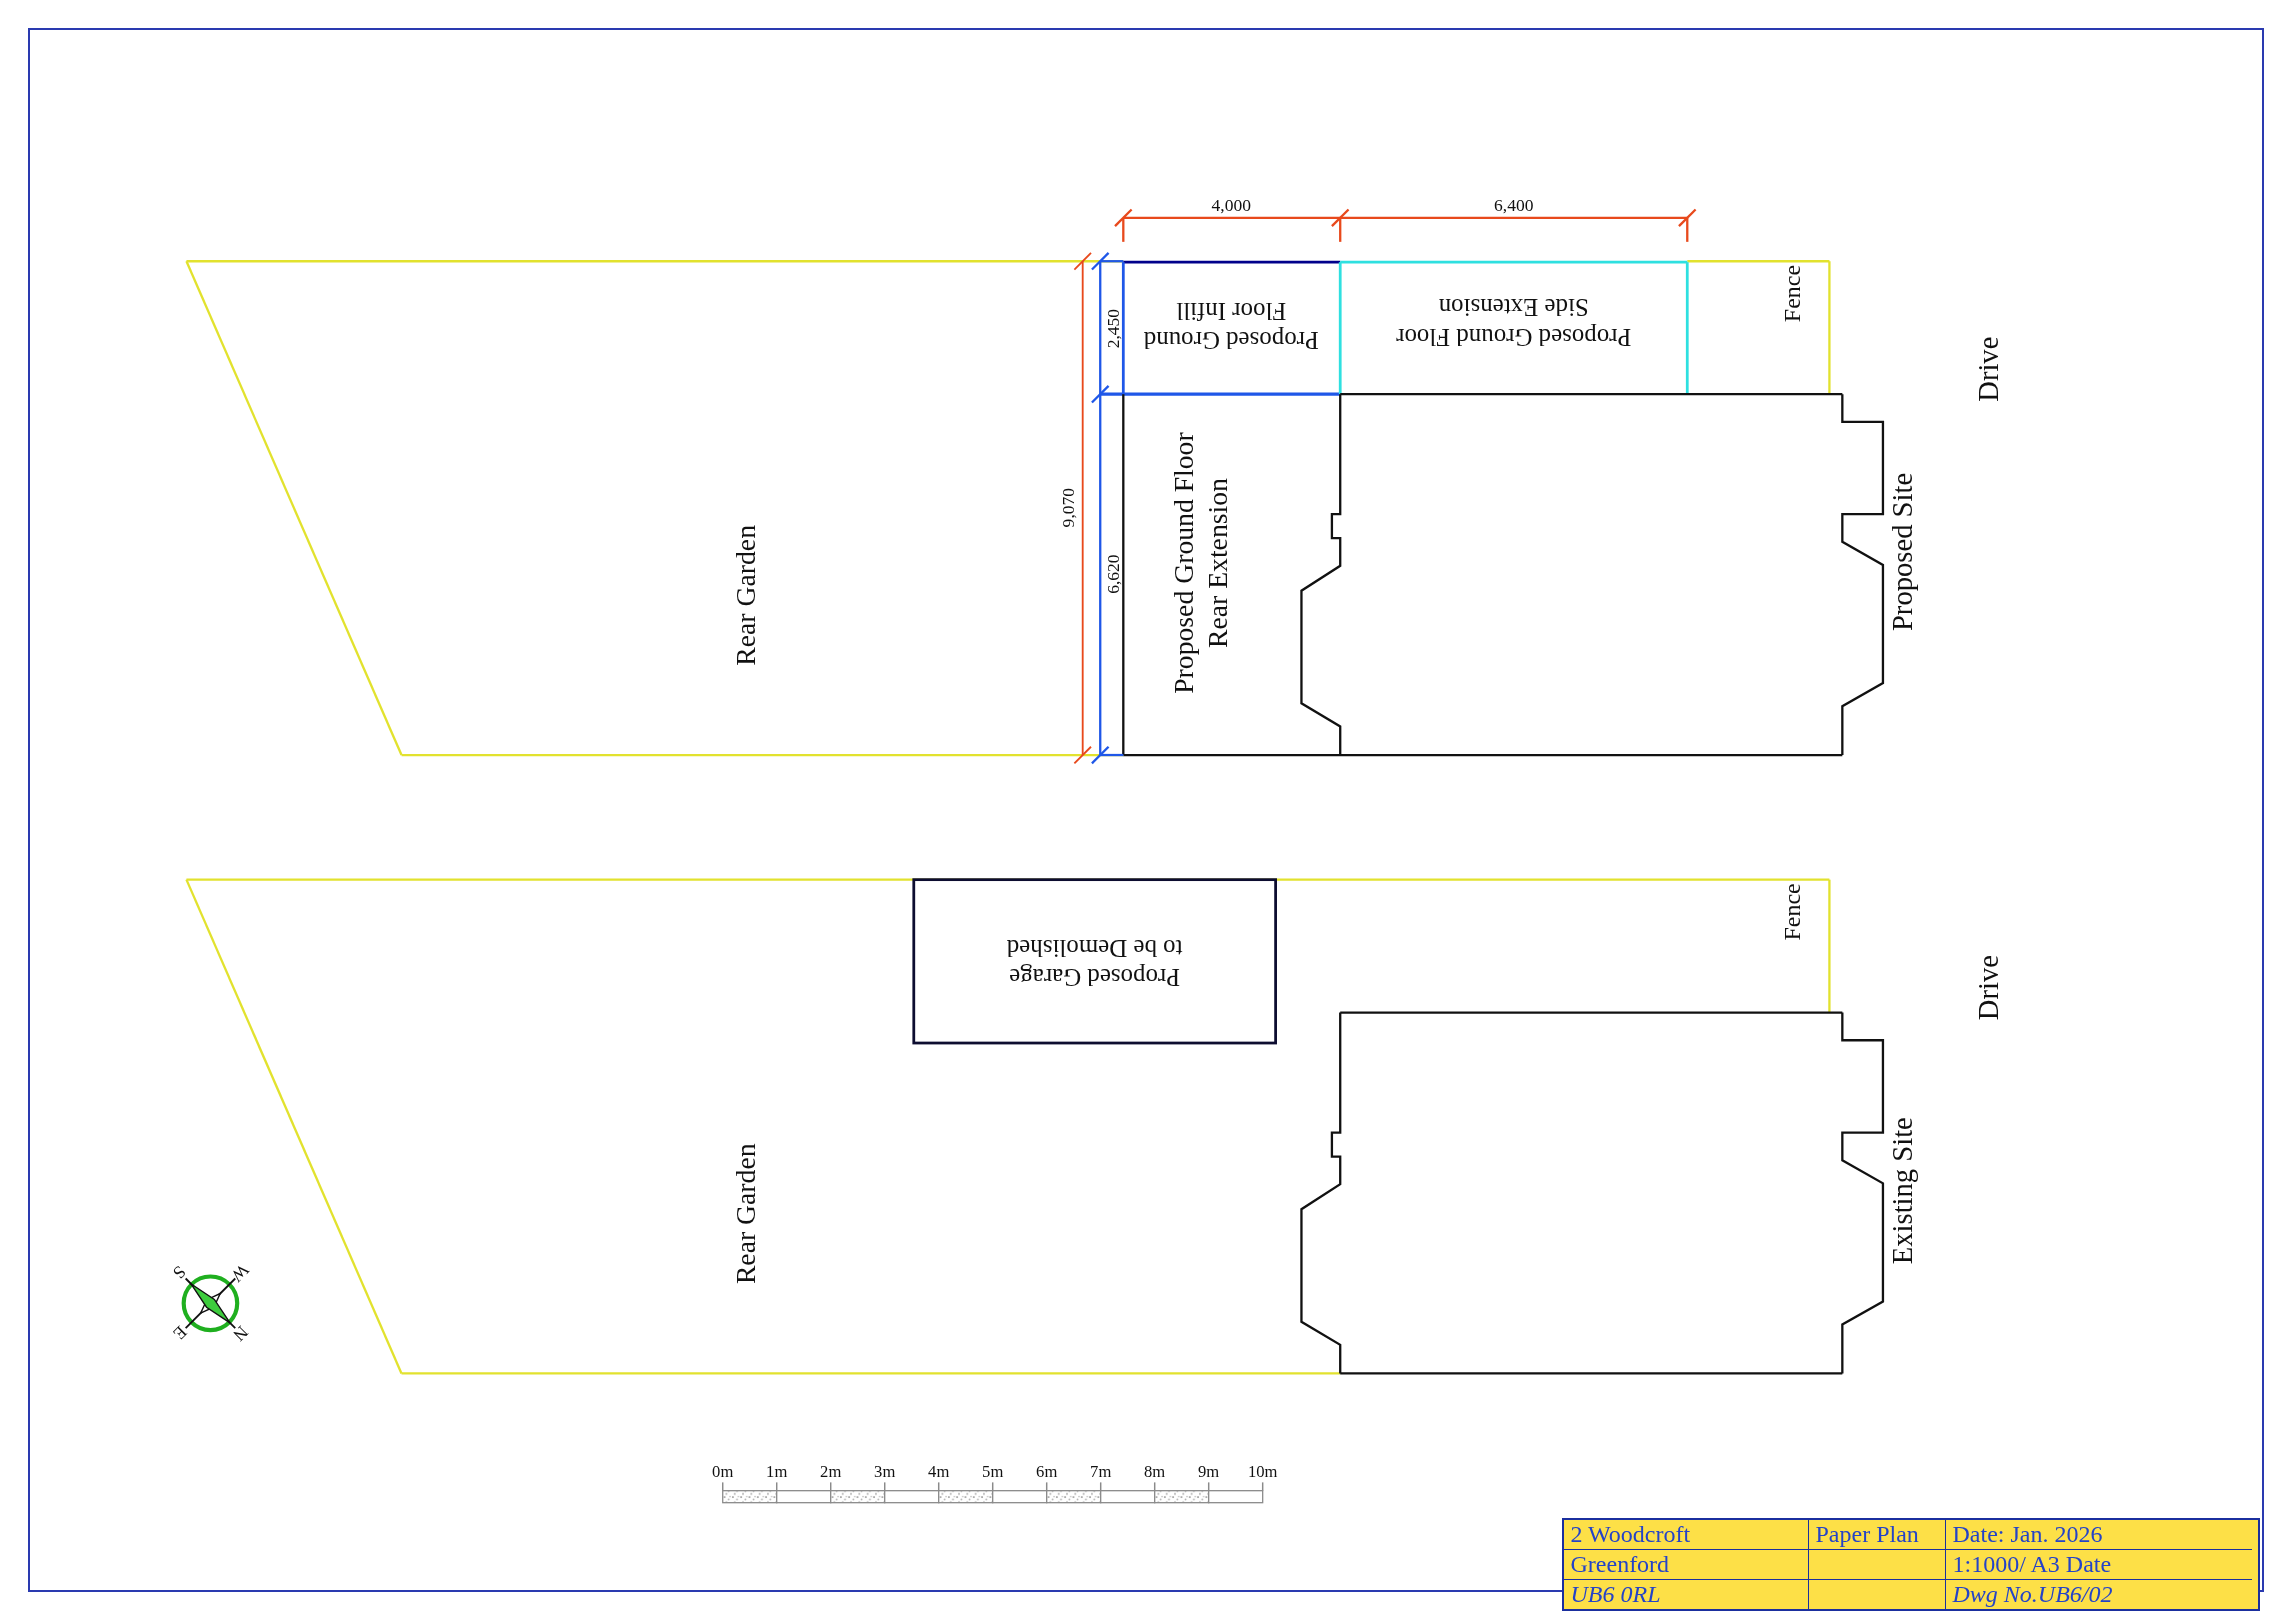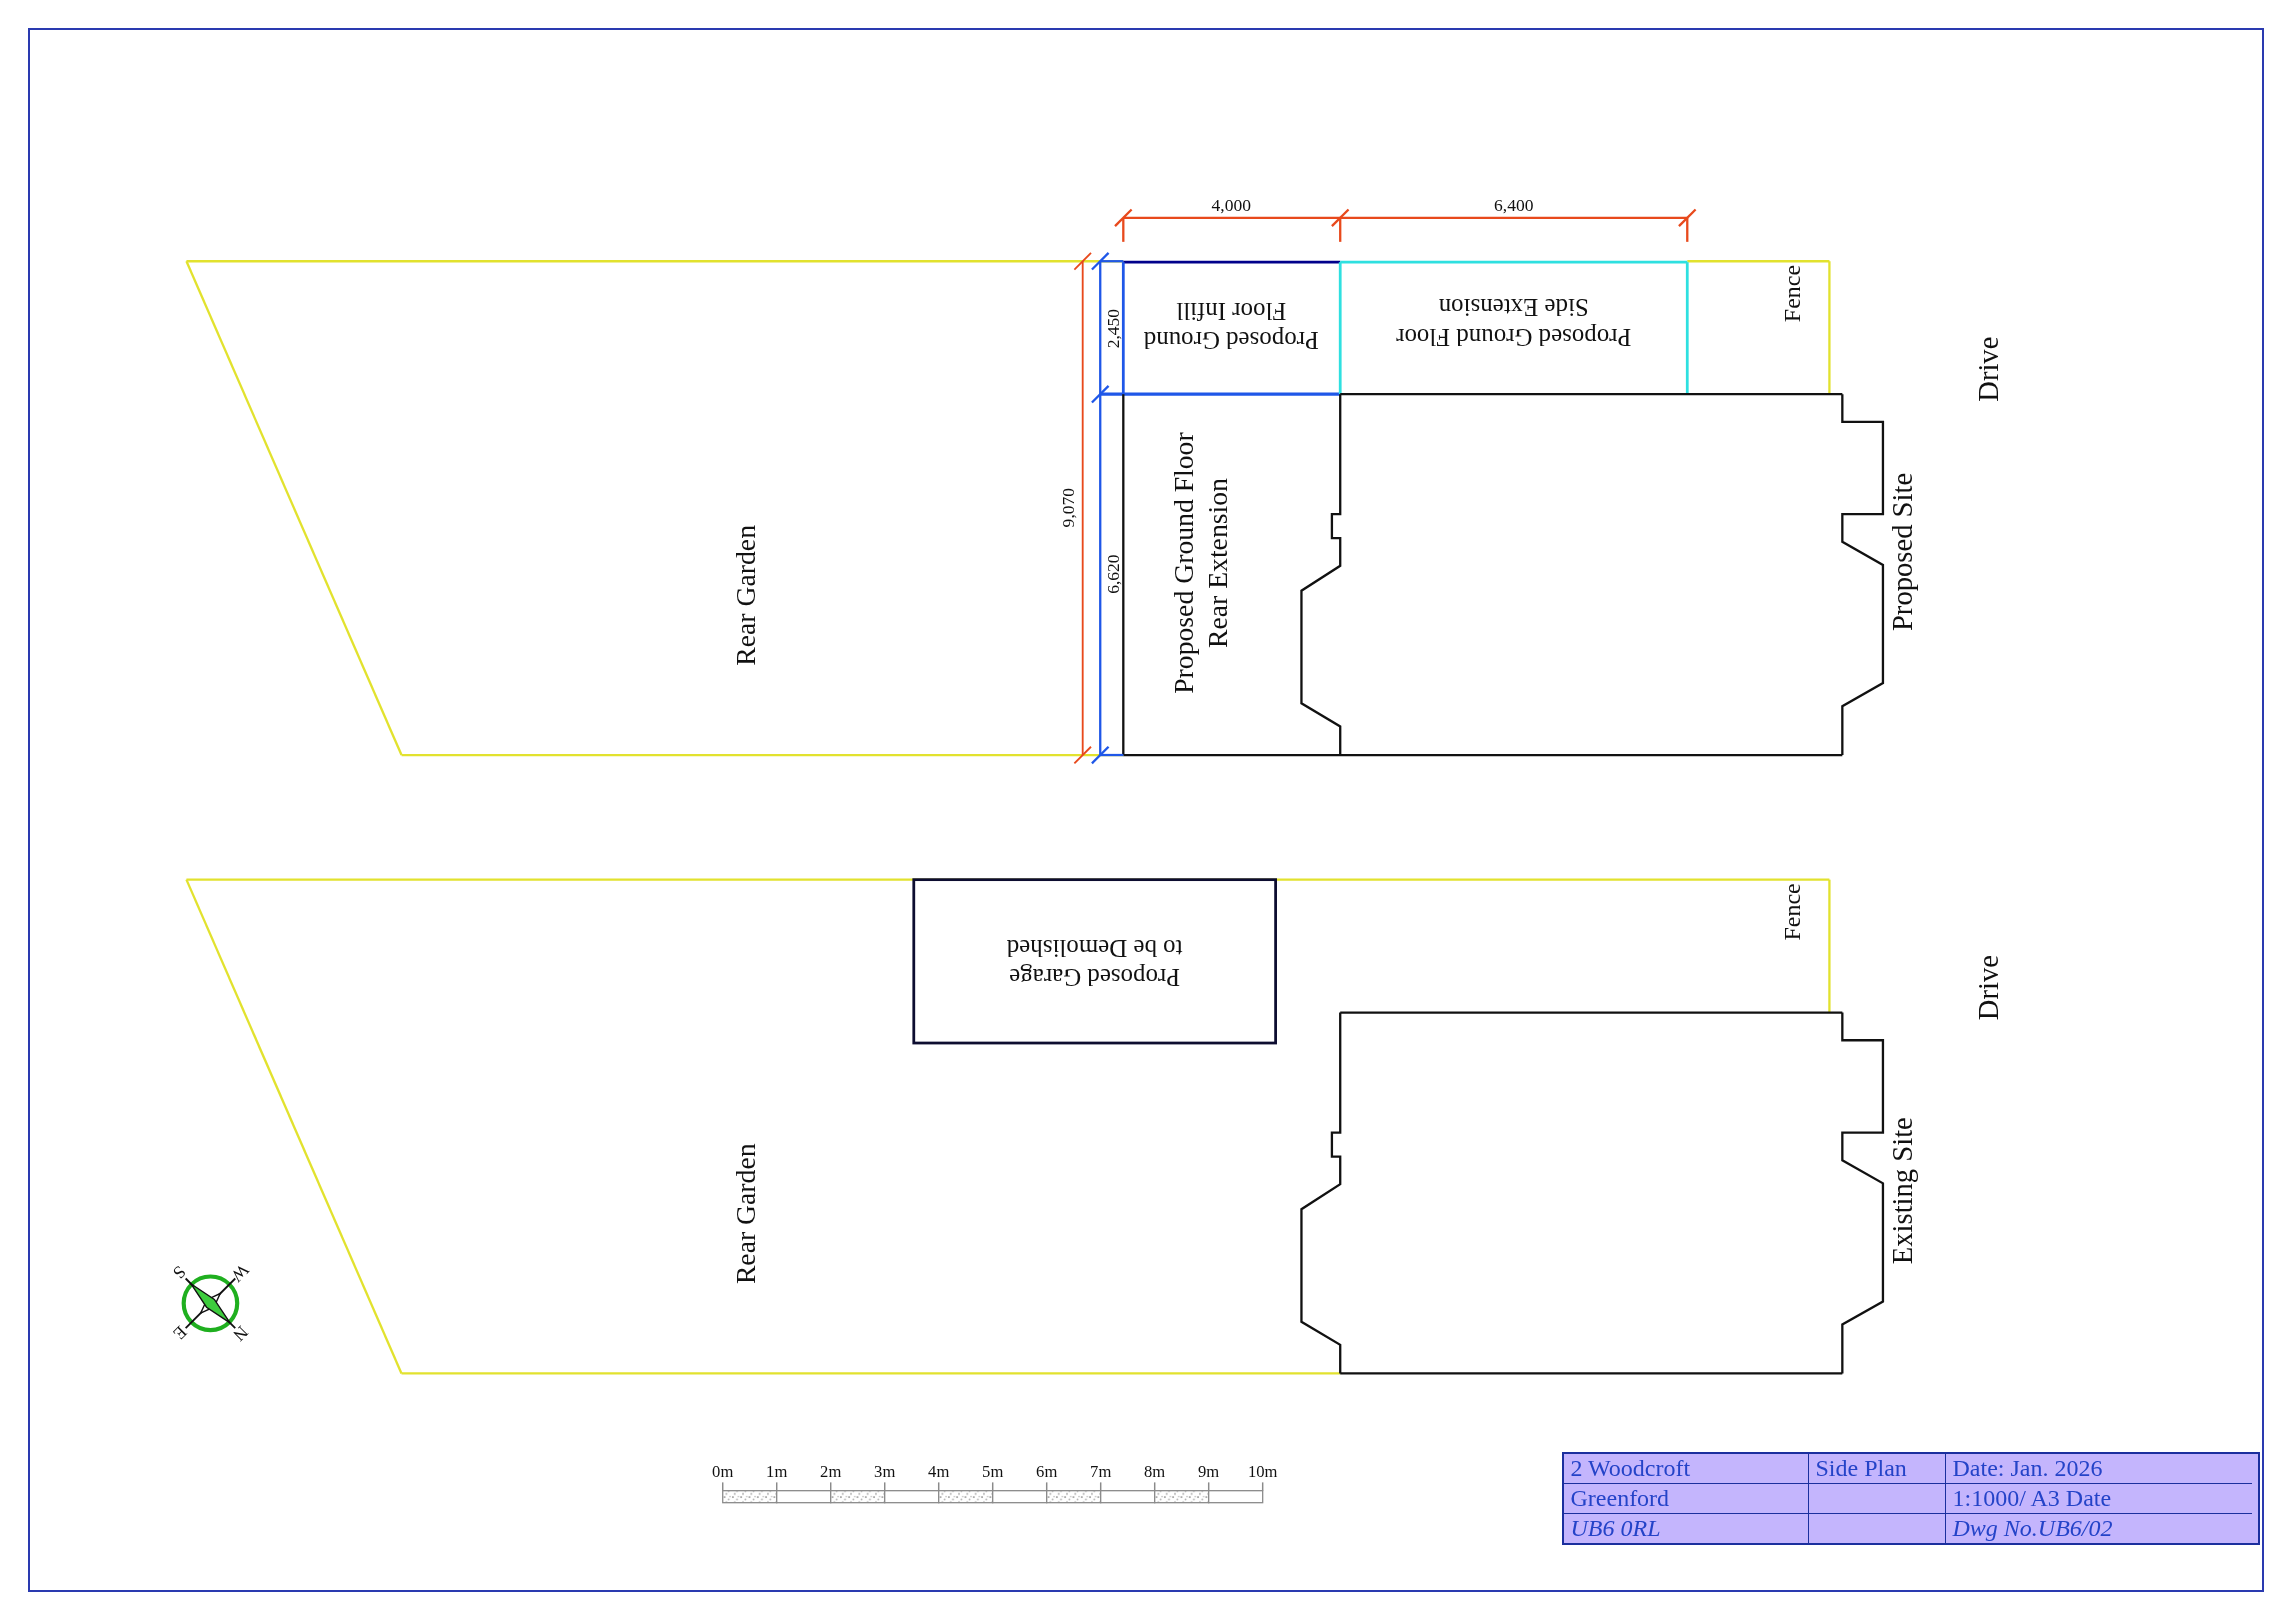--- a/index.html
+++ b/index.html
@@ -1,20 +1,20 @@
 <!DOCTYPE html>
 <html style="font-size:14.8px"><head>
 <meta charset="utf-8">
 <style>
   html,body{margin:0;padding:0;background:#fff;}
   body{width:2290px;height:1619px;position:relative;font-family:"Liberation Serif",serif;}
   .page-border{position:absolute;left:28px;top:28px;width:2232px;height:1560px;border:2.8px solid #2a3ab0;}
   svg{position:absolute;left:0;top:0;}
   text{font-family:"Liberation Serif",serif;fill:#111;}
-  .titleblock{position:absolute;left:1562px;top:1452px;width:694px;border:2.8px solid #1b2f9e;display:grid;grid-template-columns:245px 137px 306px;background:#c4b5fd;}
+  .titleblock{position:absolute;left:1562px;top:1518px;width:694px;border:2.8px solid #1b2f9e;display:grid;grid-template-columns:245px 137px 306px;background:#fde047;}
   .tb-cell{border-right:1.8px solid #1b2f9e;border-bottom:1.8px solid #1b2f9e;height:29px;line-height:29px;padding-left:6.5px;font-size:24px;color:#2443c8;white-space:nowrap;overflow:hidden;}
   .tb-cell.last-col{border-right:none;}
   .tb-cell.last-row{border-bottom:none;font-style:italic;}
 </style>
 </head>
 <body>
 
 <div class="page-border"></div>
 
 <svg width="2290" height="1619" viewBox="0 0 2481 1754">
@@ -184,21 +184,21 @@
       <text x="1192.5" y="1600" font-size="18" text-anchor="middle" fill="#8a8a8a">7m</text>
       <text x="1251" y="1600" font-size="18" text-anchor="middle" fill="#8a8a8a">8m</text>
       <text x="1309.5" y="1600" font-size="18" text-anchor="middle" fill="#8a8a8a">9m</text>
       <text x="1368" y="1600" font-size="18" text-anchor="middle" fill="#8a8a8a">10m</text>
     </g>
   </g>
 </svg>
 
 <div class="titleblock">
   <div class="tb-cell">2 Woodcroft</div>
-  <div class="tb-cell">Side Plan</div>
+  <div class="tb-cell">Paper Plan</div>
   <div class="tb-cell last-col">Date: Jan. 2026</div>
 
   <div class="tb-cell">Greenford</div>
   <div class="tb-cell"></div>
   <div class="tb-cell last-col">1:1000/ A3 Date</div>
 
   <div class="tb-cell last-row">UB6 0RL</div>
   <div class="tb-cell last-row"></div>
   <div class="tb-cell last-col last-row">Dwg No.UB6/02</div>
 </div>

